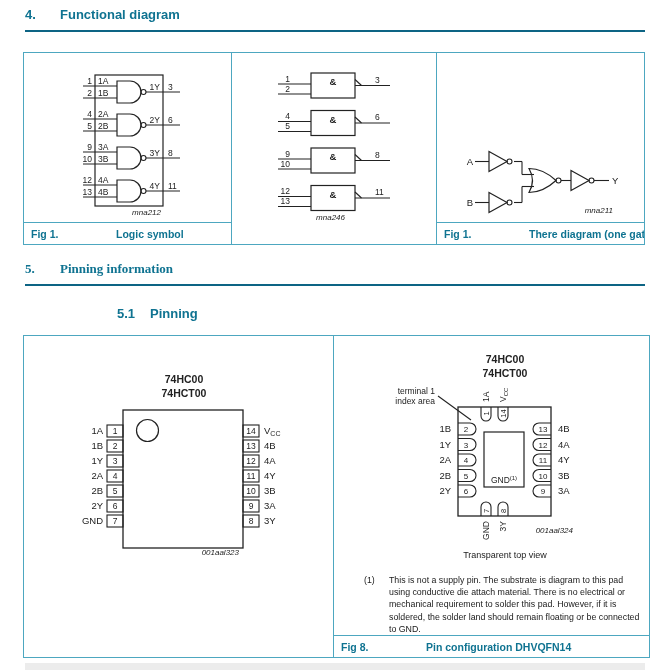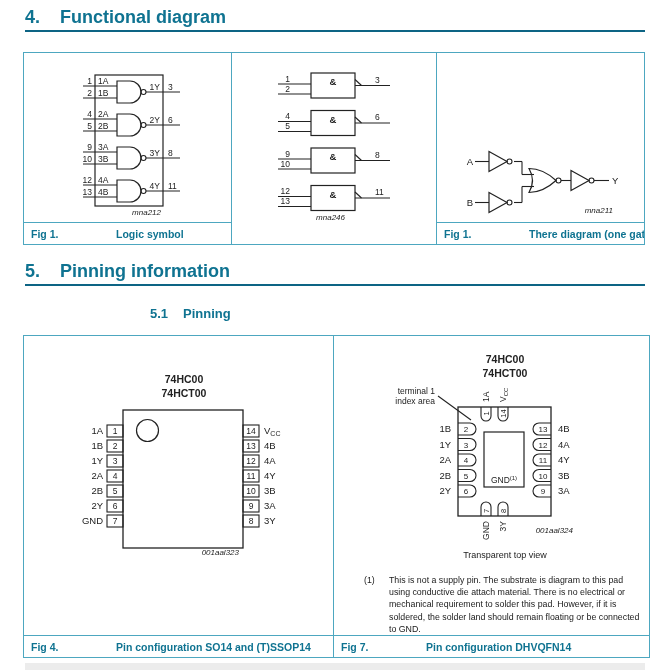--- a/index.html
+++ b/index.html
@@ -4,21 +4,21 @@
 <style>
   :root{
     --accent:#0f7391; --rule:#0d6484; --border:#4da7c0;
     --ink:#222222; --footer:#ececec;
   }
   html,body{margin:0;padding:0;background:#fff;}
   body{width:670px;height:670px;position:relative;overflow:hidden;
        font-family:"Liberation Sans", sans-serif;}
   .page{position:absolute;inset:0;background:#fff;}
   .heading{position:absolute;color:var(--accent);font-weight:bold;white-space:nowrap;}
-  .h-main{font-size:18px;}
+  .h-main{font-size:13px;}
   .h-main .h-num{display:inline-block;width:35px;}
   .h-sub{font-size:13px;}
   .h-sub .h-num{display:inline-block;width:33px;}
   .h-rule{position:absolute;height:2px;background:var(--rule);}
   .figbox{position:absolute;border:1.5px solid var(--border);display:flex;background:#fff;box-sizing:border-box;}
   .figcell{position:relative;box-sizing:border-box;overflow:hidden;}
   .figcell.bl{border-left:1.5px solid var(--border);}
   .figcap{position:absolute;left:0;right:0;bottom:0;height:21px;border-top:1.5px solid var(--border);
           display:flex;align-items:center;font-weight:bold;font-size:10.5px;color:var(--accent);
           white-space:nowrap;background:#fff;}
@@ -180,26 +180,26 @@
           </g>
           <text x="176" y="160" font-size="8" text-anchor="end" font-style="italic">mna211</text>
         </svg>
       <div class="figcap">
         <span class="lbl">Fig 1.</span>
         <span class="cap">There diagram (one gate)</span>
       </div>
     </div>
   </div>
 
-  <div class="heading h-main" style="left:25px;top:261px;">
+  <div class="heading h-main" style="left:25px;top:261px;font-family:Liberation Serif, serif;">
     <span class="h-num">5.</span><span class="h-title">Pinning information</span>
   </div>
   <div class="h-rule" style="left:25px;top:284px;width:620px;"></div>
 
-  <div class="heading h-sub" style="left:117px;top:306px;margin-left:33px;">
+  <div class="heading h-sub" style="left:117px;top:306px;">
     <span class="h-num">5.1</span><span class="h-title">Pinning</span>
   </div>
 
   <div class="figbox" style="left:23px;top:335px;width:627px;height:323px;">
     <div class="figcell" style="width:309px;">
       <svg id="fig4" class="diagram" width="308" height="300" viewBox="0 0 308 300">
           <text x="160" y="47" font-size="10.5" text-anchor="middle" font-weight="bold">74HC00</text>
           <text x="160" y="61" font-size="10.5" text-anchor="middle" font-weight="bold">74HCT00</text>
           <rect x="99" y="74" width="120" height="138" fill="none" stroke="#222222" stroke-width="1.3"></rect>
           <circle cx="123.5" cy="94.5" r="11" fill="none" stroke="#222222" stroke-width="1.2"></circle>
@@ -268,24 +268,20 @@
             <text x="227" y="173" font-size="8.5" text-anchor="middle">9</text>
             <text x="240" y="173" font-size="9.5">3A</text>
           </g>
           <g>
             <rect x="219" y="179" width="16" height="12" fill="none" stroke="#222222" stroke-width="1.1"></rect>
             <text x="227" y="188" font-size="8.5" text-anchor="middle">8</text>
             <text x="240" y="188" font-size="9.5">3Y</text>
           </g>
           <text x="215" y="219" font-size="8" text-anchor="end" font-style="italic">001aal323</text>
         </svg>
-      <div class="figcap">
-        <span class="lbl">Fig 4.</span>
-        <span class="cap">Pin configuration SO14 and (T)SSOP14</span>
-      </div>
     </div>
     <div class="figcell bl" style="flex:1;">
       <svg id="fig5" class="diagram" width="314" height="300" viewBox="0 0 314 300">
           <text x="171" y="27" font-size="10.5" text-anchor="middle" font-weight="bold">74HC00</text>
           <text x="171" y="41" font-size="10.5" text-anchor="middle" font-weight="bold">74HCT00</text>
           <text x="101" y="58" font-size="8.5" text-anchor="end">terminal 1</text>
           <text x="101" y="68" font-size="8.5" text-anchor="end">index area</text>
           <line x1="104" y1="60" x2="137" y2="84" stroke="#222222" stroke-width="1.1"></line>
           <rect x="124" y="71" width="93" height="109" fill="none" stroke="#222222" stroke-width="1.3"></rect>
           <rect x="150" y="96" width="40" height="55" fill="none" stroke="#222222" stroke-width="1.2"></rect>
@@ -361,20 +357,20 @@
             <text x="0" y="3" font-size="8.5" text-anchor="end" transform="translate(169,185) rotate(-90)">3Y</text>
           </g>
           <text x="239" y="197" font-size="8" text-anchor="end" font-style="italic">001aal324</text>
           <text x="171" y="222" font-size="9" text-anchor="middle">Transparent top view</text>
         </svg>
       <div class="fignote">
         <span class="noteref">(1)</span>
         <span class="notetext">This is not a supply pin. The substrate is diagram to this pad using conductive die attach material. There is no electrical or mechanical requirement to solder this pad. However, if it is soldered, the solder land should remain floating or be connected to GND.</span>
       </div>
       <div class="figcap">
-        <span class="lbl">Fig 7.</span>
+        <span class="lbl">Fig 8.</span>
         <span class="cap">Pin configuration DHVQFN14</span>
       </div>
     </div>
   </div>
 
   <div class="footer-strip" style="left:25px;top:663px;width:620px;height:7px;"></div>
 </div>
 
 </body></html>

